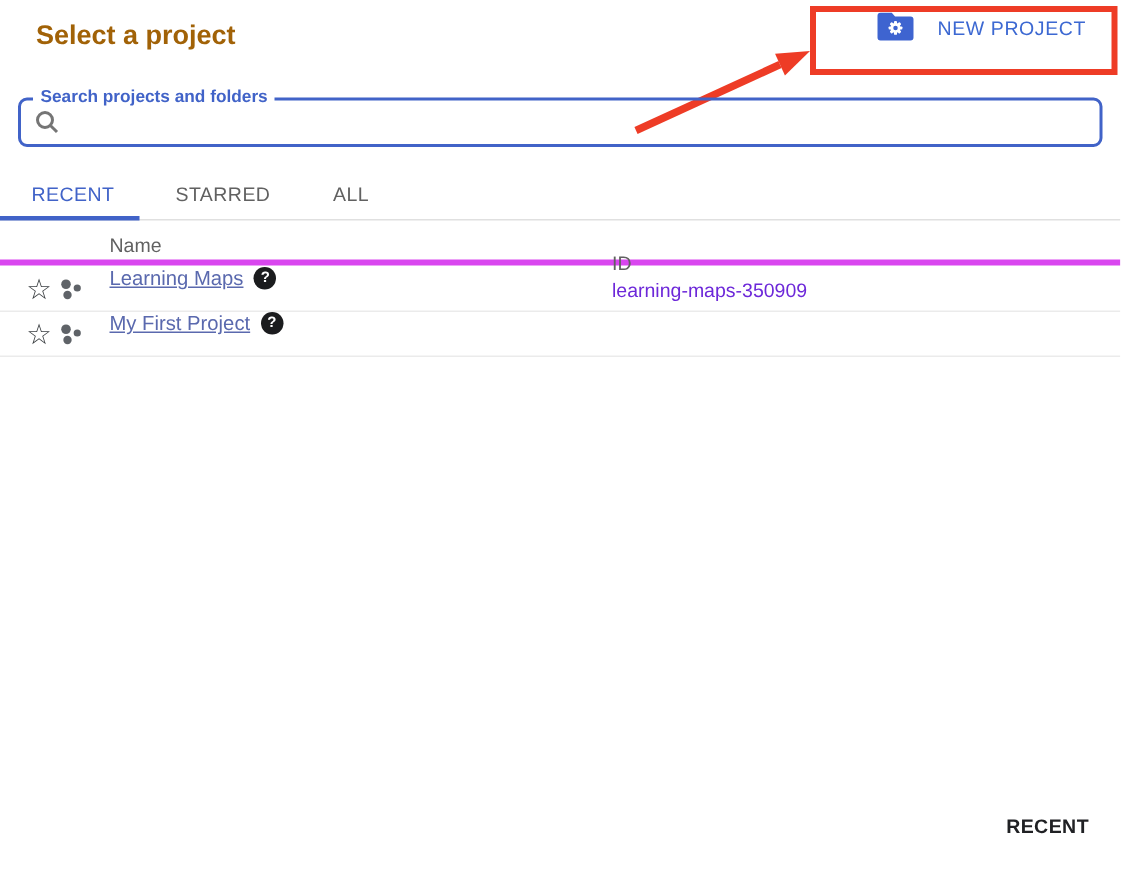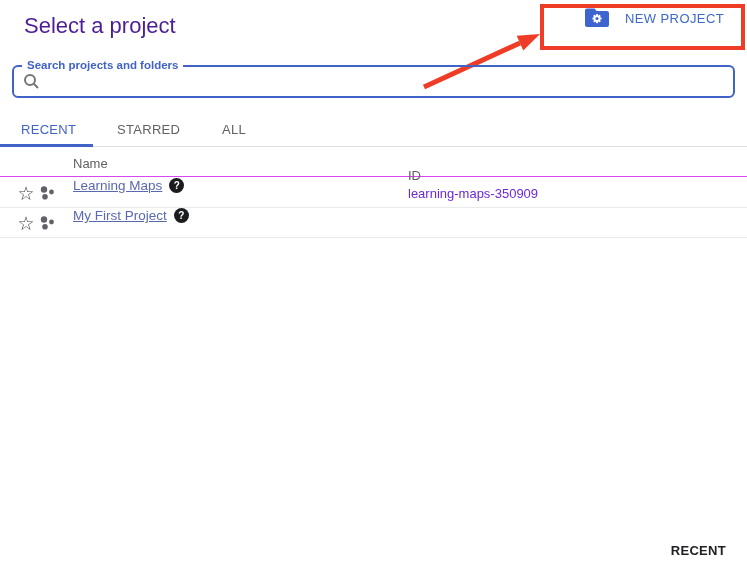--- a/index.html
+++ b/index.html
@@ -9,21 +9,21 @@
     position: relative;
     width: 747px;
     height: 582px;
     background: #fff;
     overflow: hidden;
   }
 
   
   .page-title {
     position: absolute; left: 24px; top: 13px;
-    font-size: 22px; color: #4c1d95; font-weight: 400;
+    font-size: 18px; color: #a16207; font-weight: 700;
   }
 
   
   .new-project-btn {
     position: absolute; left: 584px; top: 9px; height: 19px;
     display: flex; align-items: center; gap: 15px;
     background: transparent; border: none; cursor: pointer;
     font-family: "Liberation Sans", sans-serif;
   }
   .new-project-btn .label {
@@ -65,21 +65,21 @@
          letter-spacing: 0.3px; color: #616161; background: none; border: none;
          cursor: pointer; font-family: "Liberation Sans", sans-serif; }
   .tab.active { color: #4163c8; }
   .tab-recent { left: 21px; }
   .tab-starred { left: 117px; }
   .tab-all { left: 222px; }
   .tab-underline { position: absolute; left: 0; top: 144px; width: 93px; height: 3px; background: #4163c8; }
 
   
   .table-header { position: absolute; left: 0; top: 147px; width: 747px; height: 30px;
-    border-bottom: 1px solid #d946ef; }
+    border-bottom: 4px solid #d946ef; }
   .th { position: absolute; top: 9px; font-size: 13px; color: #616161; }
   .th-name { left: 73px; }
   .th-id { left: 408px; margin-top: 12px; }
 
   .table-row { position: absolute; left: 0; width: 747px; height: 30px;
     border-bottom: 1px solid #ebebeb; }
   .row-1 { top: 178px; }
   .row-2 { top: 208px; }
   .star-btn { position: absolute; left: 15px; top: 0; height: 30px; width: 22px;
     display: flex; align-items: center; justify-content: center;

